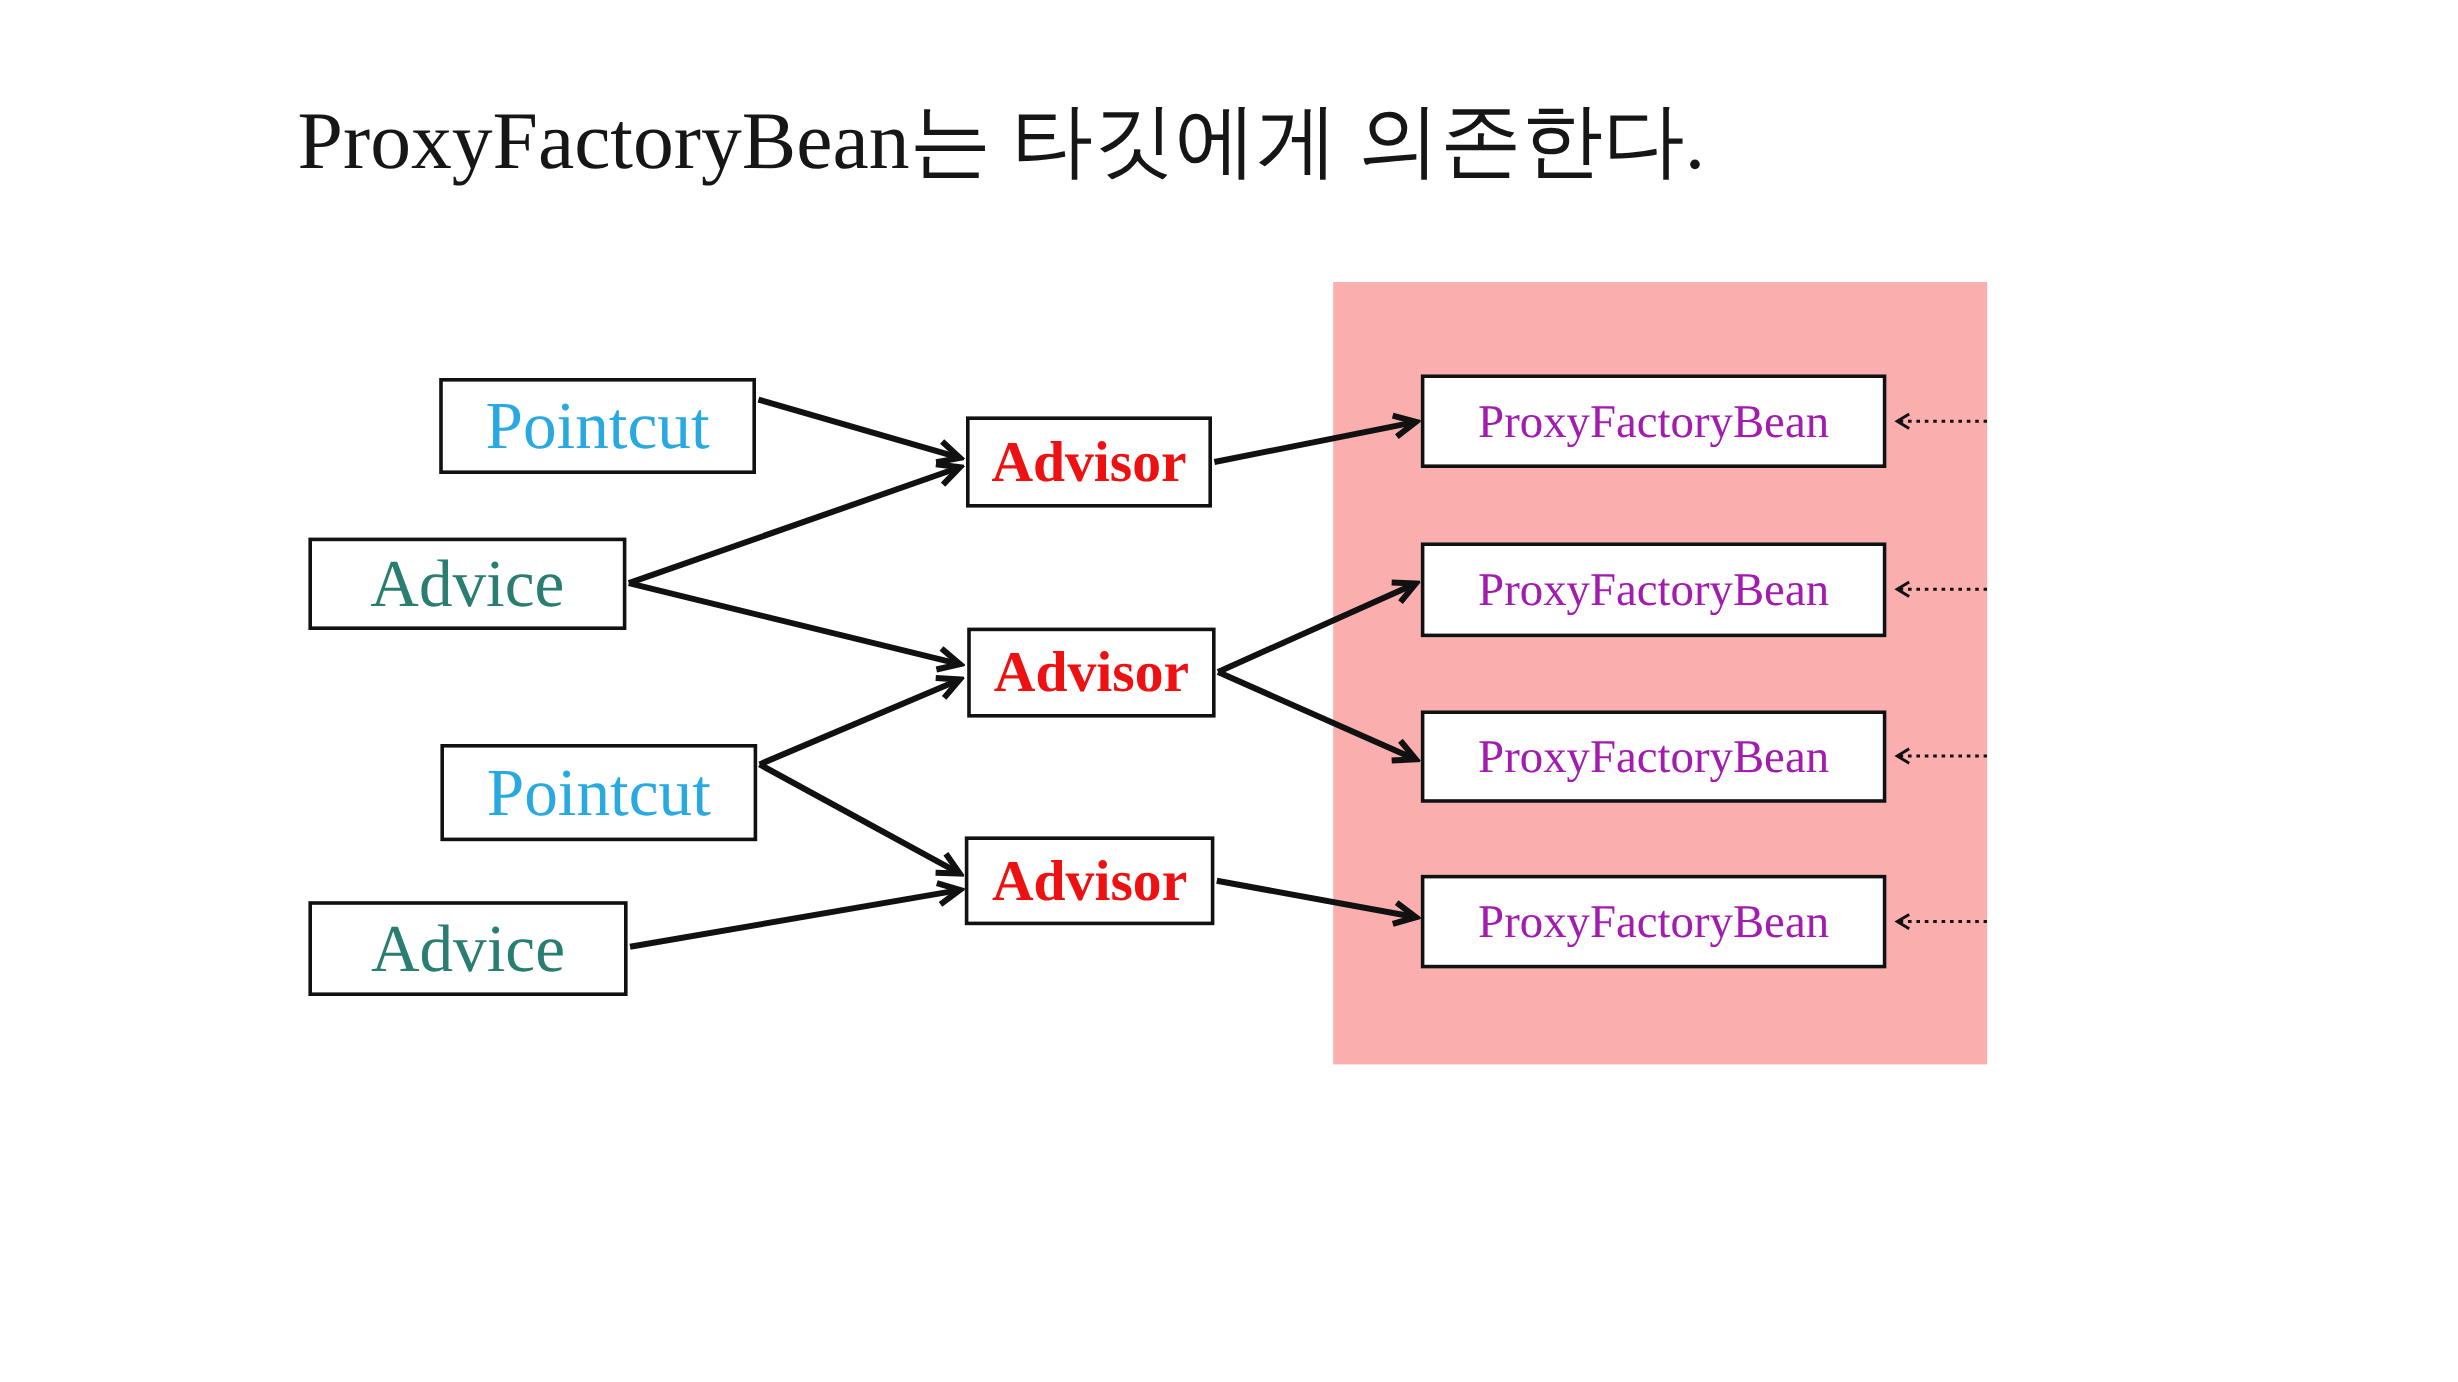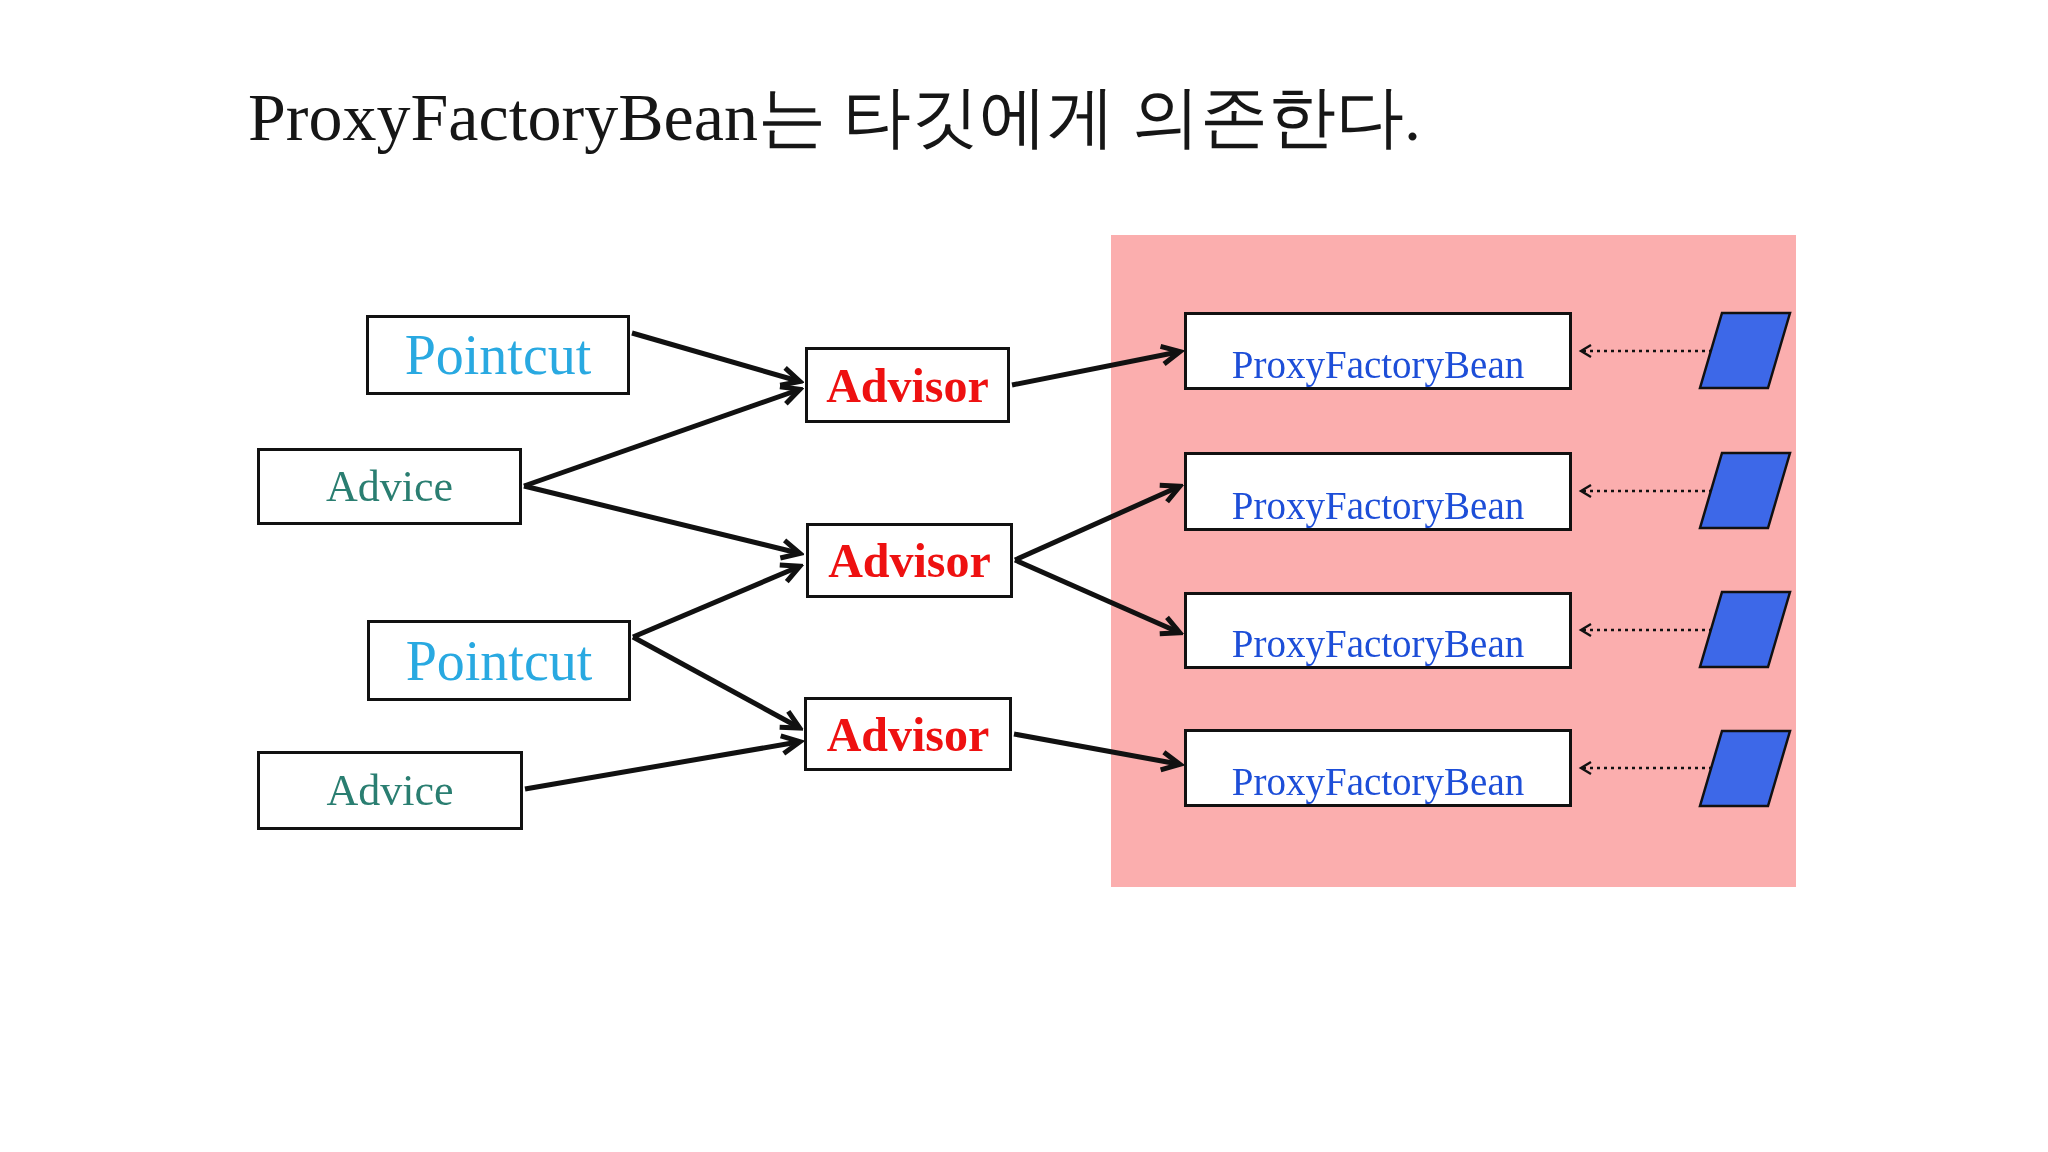--- a/index.html
+++ b/index.html
@@ -1,18 +1,18 @@
 <!DOCTYPE html>
 <html><head>
 <meta charset="utf-8">
 <style>
   html,body{margin:0;padding:0;background:#fff;}
   .canvas{
     position:relative;
-    width:1796px;height:1152px;
+    width:1656px;height:1152px;
     background:#ffffff;
     overflow:hidden;
     font-family:"Liberation Serif","DejaVu Serif",serif;
   }
   .title{
     position:absolute;
     left:248px;top:72px;
     font-size:68px;
     color:#161616;
     white-space:nowrap;
@@ -31,23 +31,23 @@
   }
   .node{
     position:absolute;
     background:#ffffff;
     border:3px solid #111111;
     display:flex;align-items:center;justify-content:center;
     white-space:nowrap;
     box-sizing:border-box;
   }
   .pointcut{color:#29A9E1;font-size:56px;margin-top:24px;}
-  .advice{color:#2A7E71;font-size:44px;}
+  .advice{color:#2A7E71;font-size:56px;}
   .advisor{color:#EE1111;font-size:48px;font-weight:bold;}
-  .pfb{color:#1d4ed8;font-size:39px;align-items:flex-end;}
+  .pfb{color:#a21caf;font-size:39px;}
 
   
   #pointcut-1{left:366px;top:291px;width:264px;height:80px;}
   #advice-1{left:257px;top:448px;width:265px;height:77px;}
   #pointcut-2{left:367px;top:596px;width:264px;height:81px;}
   #advice-2{left:257px;top:751px;width:266px;height:79px;}
   
   #advisor-1{left:805px;top:347px;width:205px;height:76px;}
   #advisor-2{left:806px;top:523px;width:207px;height:75px;}
   #advisor-3{left:804px;top:697px;width:208px;height:74px;}

